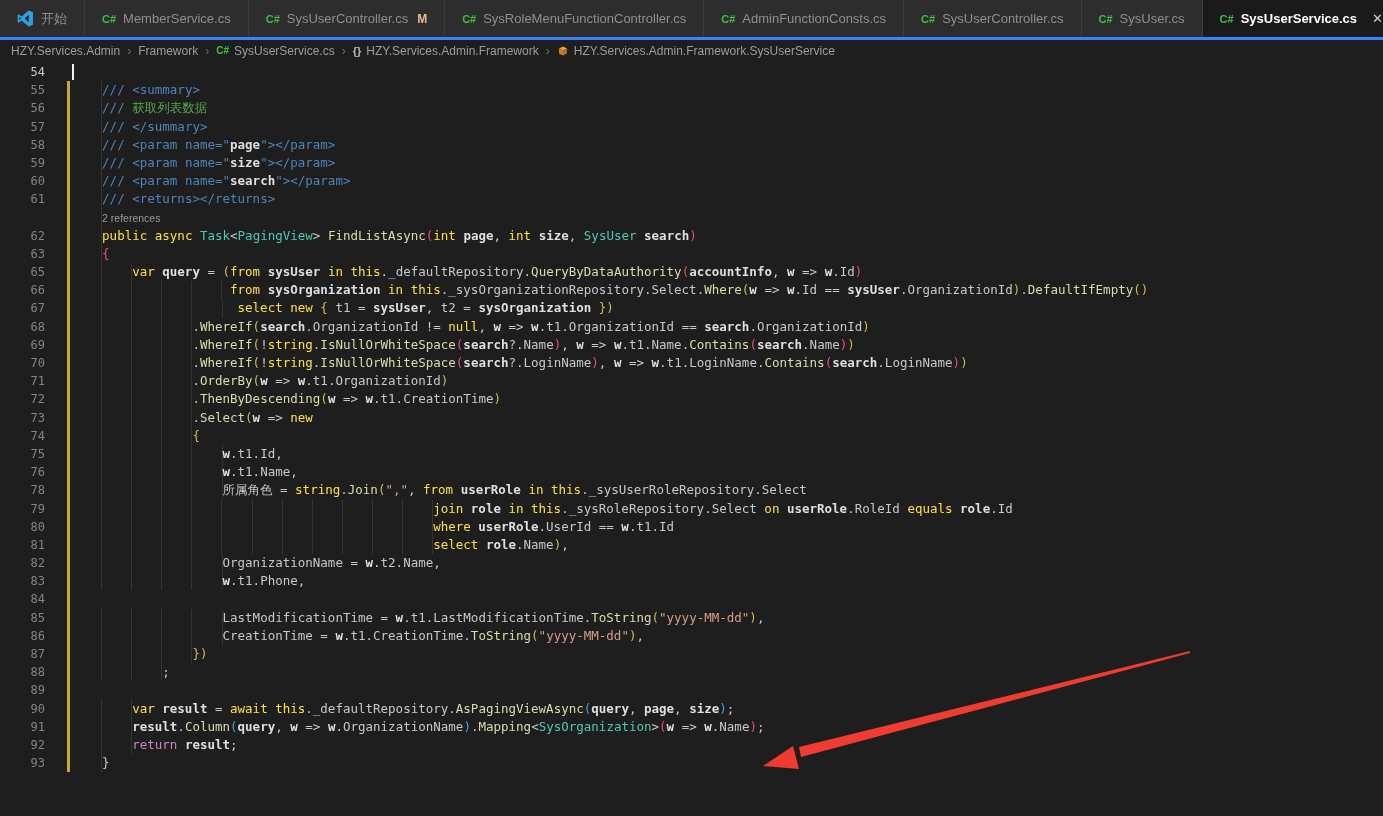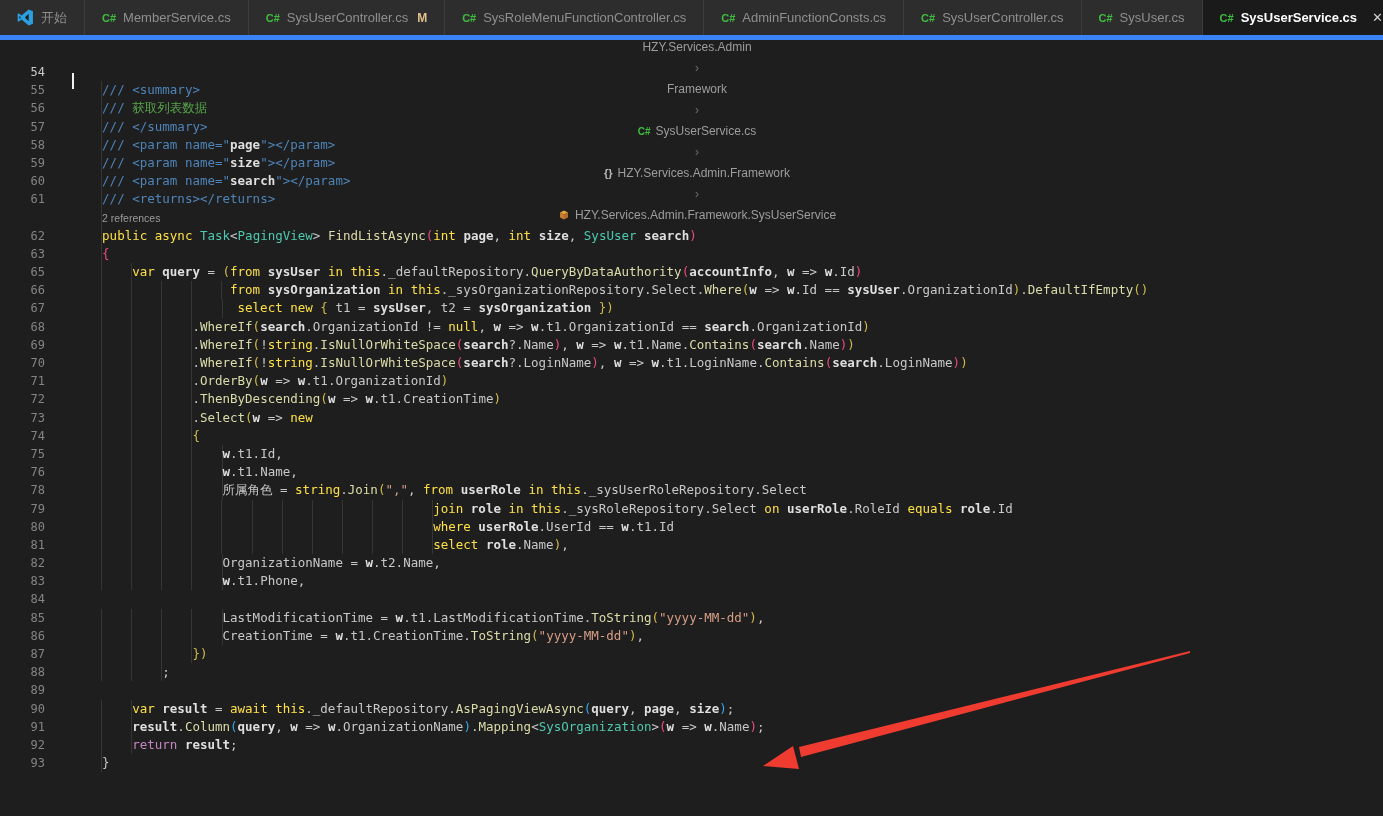--- a/index.html
+++ b/index.html
@@ -2,42 +2,42 @@
 <html><head>
 <meta charset="utf-8">
 <style>
   * { margin:0; padding:0; box-sizing:border-box; }
   html,body { width:1383px; height:816px; overflow:hidden; background:#1e1e1e;
     font-family:"Liberation Sans", sans-serif; }
   .root { position:relative; width:1383px; height:816px; background:#1e1e1e; }
 
   
   .tabbar { display:flex; align-items:stretch; height:40px; background:#252526;
-    border-bottom:5px solid #3b82f6; overflow:hidden; }
+    border-bottom:3px solid #3b82f6; overflow:hidden; }
   .tab { display:flex; align-items:center; gap:7px; padding:0 17px; background:#2d2d2d;
     border-right:1px solid #3c3c3c; font-size:13px; color:#8f8f8f; white-space:nowrap;
     cursor:default; }
   .tab.active { background:#1a1a1a; color:#ffffff; font-weight:600; }
   .tab .cs-ico { font-size:11px; font-weight:bold; color:#3fbe3f; letter-spacing:0; }
   .tab .mod-badge { color:#e2c08d; font-size:12px; font-weight:600; margin-left:2px; }
   .tab .close { color:#d0d0d0; font-size:13px; margin-left:8px; font-weight:400; }
   .vs-logo { width:17px; height:17px; display:inline-block; }
 
   
   .crumbs { display:flex; align-items:center; height:21px; padding-left:11px; gap:7px;
-    background:#1e1e1e; font-size:12px; color:#9d9d9d; white-space:nowrap;flex-direction:column; }
+    background:#1e1e1e; font-size:12px; color:#9d9d9d; white-space:nowrap; }
   .crumb { display:flex; align-items:center; gap:5px; cursor:default; }
   .crumb .cs-ico { font-size:10px; font-weight:bold; color:#3fbe3f; }
   .crumb .ns-ico { color:#b8b8b8; font-size:11px; font-weight:bold; }
   .crumb-sep { color:#6e6e6e; font-size:12px; }
 
   
   .code { position:relative; padding-top:2px;
     font-family:"DejaVu Sans Mono", monospace; font-size:12.5px; line-height:18.2px; }
-  .row { display:flex; height:18.2px; white-space:pre;align-items:center; }
+  .row { display:flex; height:18.2px; white-space:pre; }
   .ln { width:45px; flex:none; text-align:right; color:#848484; font-size:12px;
     line-height:18.2px; }
   .ln.cur { color:#c8c8c8; }
   .gut { width:27px; flex:none; position:relative; }
   .chbar { position:absolute; left:22px; top:0; bottom:0; width:3px; background:#c9a73c; }
   .ct { position:relative; white-space:pre; color:#c8c8c8; }
   .ind { display:inline-block; height:18.2px; vertical-align:top;
     background-image:repeating-linear-gradient(90deg, transparent 0, transparent 29.1px, #353535 29.1px, #353535 30.1px); }
   .caret { position:absolute; left:0px; top:1px; width:2px; height:16px; background:#f0f0f0; }
   .lens { color:#9b9b9b; font-family:"Liberation Sans", sans-serif; font-size:10.5px; }

